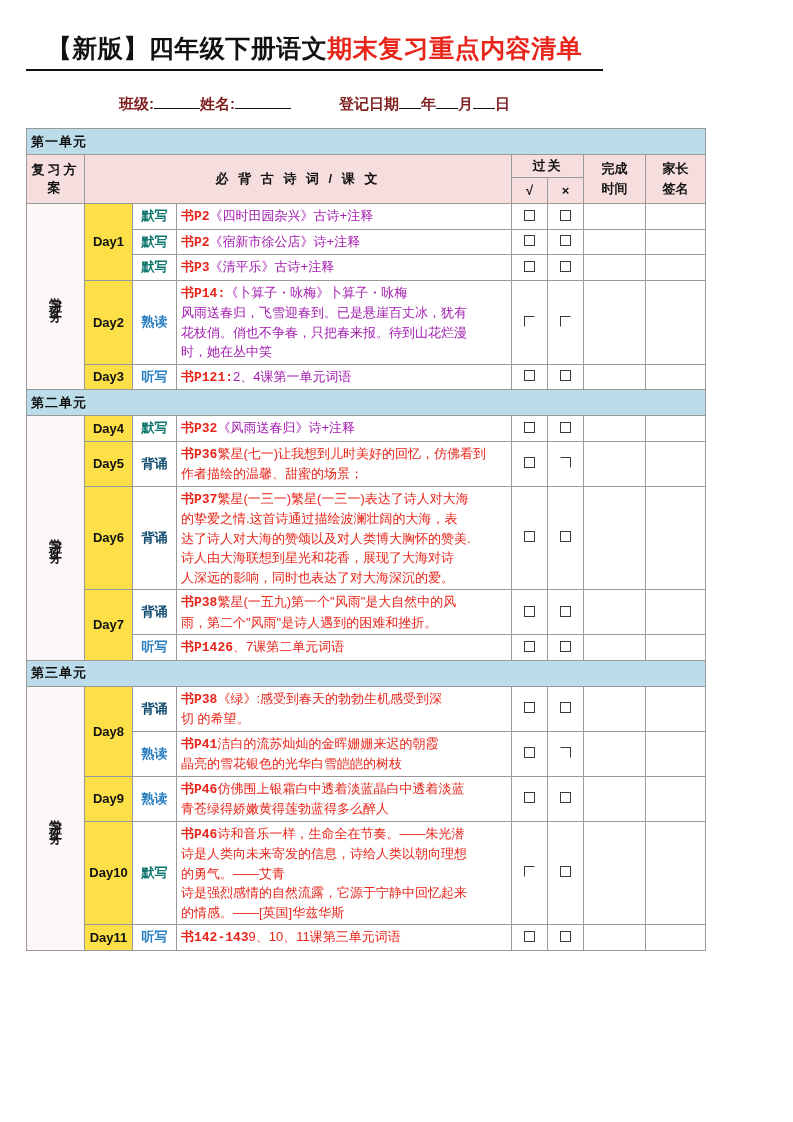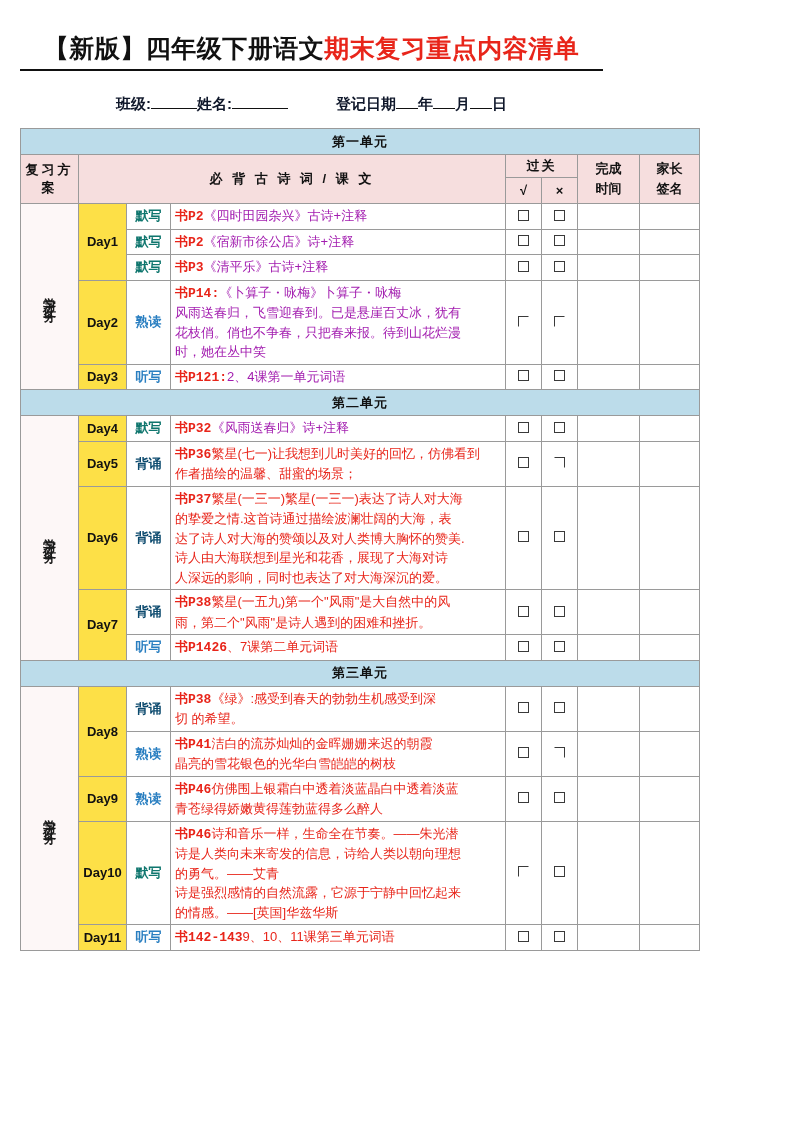--- a/index.html
+++ b/index.html
@@ -10,21 +10,21 @@
   body {
     width: 793px;
     height: 1122px;
     font-family: "Liberation Sans", "DejaVu Sans", sans-serif;
     color: #1a1a1a;
     overflow: hidden;
   }
   .page {
     width: 631px;
     height: 1122px;
-    padding: 24px 28px 10px 20px;
+    padding: 24px 28px 10px 26px;
     position: relative;
   }
   
   .title {
     text-align: center;
     font-size: 25px;
     font-weight: bold;
     letter-spacing: 0.5px;
     margin-top: 8px;
     margin-bottom: 4px;
@@ -40,21 +40,21 @@
   }
   
   .info-line {
     display: flex;
     justify-content: center;
     align-items: baseline;
     font-size: 15px;
     font-weight: bold;
     gap: 48px;
     margin-bottom: 14px;
-    color: #0f172a;
+    color: #7f1d1d;
     margin-top: 24px;
   }
   .info-line .seg { white-space: nowrap; }
   .u { border-bottom: 1.4px solid #111; display: inline-block; }
   .u5 { width: 46px; }
   .u6 { width: 56px; }
   .u2 { width: 22px; }
   
   table.sheet {
     border-collapse: collapse;
@@ -72,21 +72,21 @@
   col.c-day    { width: 48px; }
   col.c-type   { width: 44px; }
   col.c-body   { width: 335px; }
   col.c-ok     { width: 36px; }
   col.c-no     { width: 36px; }
   col.c-time   { width: 62px; }
   col.c-sign   { width: 60px; }
 
   .unit-band {
     background: #bcdcea;
-    text-align: center;
+    text-align: left;
     font-weight: bold;
     font-size: 15px;
     height: 26px;
     color: #111;
     letter-spacing: 1px;
   }
   .hdr {
     background: #f6dede;
     text-align: center;
     font-weight: bold;

